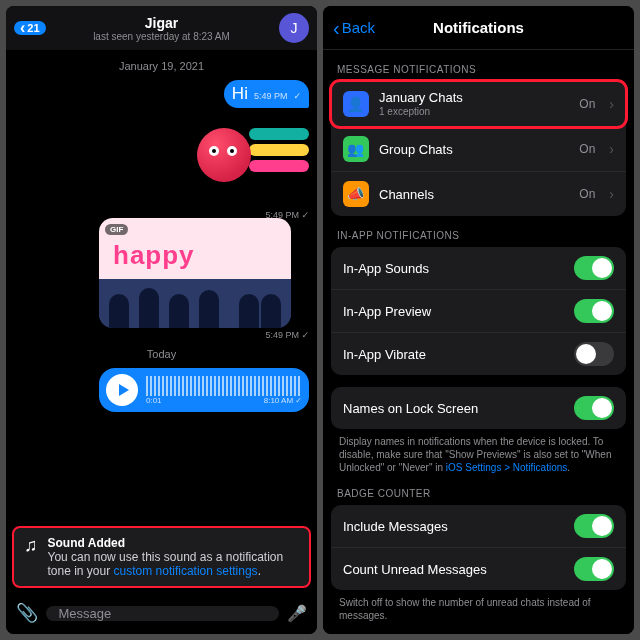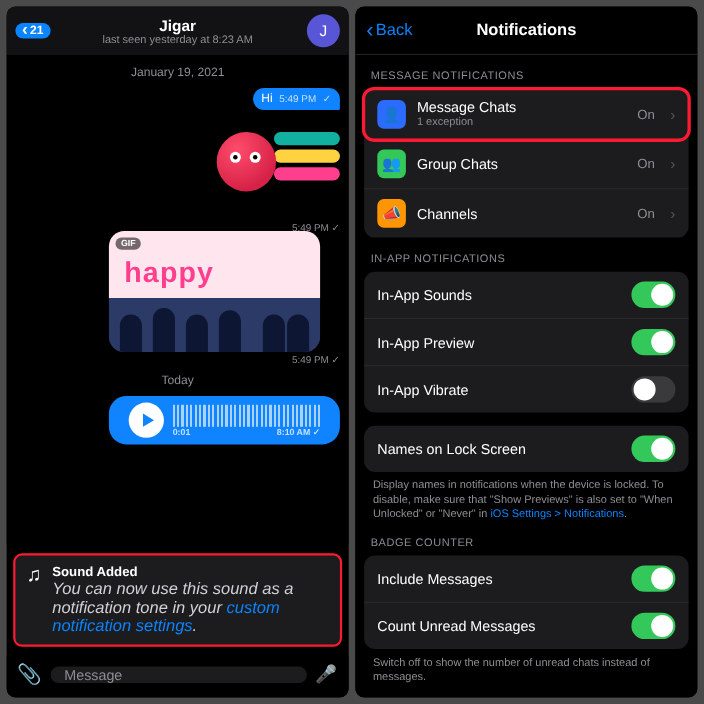--- a/index.html
+++ b/index.html
@@ -10,48 +10,48 @@
   .back-pill { background:#0a84ff; color:#fff; font-size:11px; font-weight:600; border-radius:10px; padding:1px 6px; display:flex; align-items:center; }
   .back-pill::before { content:"‹"; font-size:16px; margin-right:2px; line-height:10px; }
   .hdr-center { position:absolute; left:50%; transform:translateX(-50%); text-align:center; }
   .hdr-title { font-size:14px; font-weight:600; }
   .hdr-sub { font-size:10px; color:#8e8e93; }
   .avatar { width:30px; height:30px; border-radius:50%; background:#5856d6; color:#fff; display:flex; align-items:center; justify-content:center; margin-left:auto; font-size:14px; font-weight:500;}
   .chat { flex:1; overflow:hidden; padding:6px 8px 0 8px; background:#000; display:flex; flex-direction:column; gap:4px; }
   .datechip { align-self:center; color:#8e8e93; font-size:11px; margin:4px 0;}
   .row-out { align-self:flex-end; max-width:80%; }
   .bubble-blue { background:#1084ff; border-radius:14px 14px 2px 14px; padding:4px 8px; display:flex; align-items:baseline; gap:6px; }
-  .msg-txt { font-size:11px; }
+  .msg-txt { font-size:17px; }
   .ts { font-size:9px; color:#c7e0ff; }
   .tick { font-size:9px; color:#c7e0ff; }
   .sticker { width:120px; height:90px; position:relative; align-self:flex-end; margin:6px 0; }
   .cherry { width:54px; height:54px; border-radius:50%; background:radial-gradient(circle at 35% 30%,#ff4d6d,#d62246 70%); position:absolute; left:8px; top:10px; }
   .eye { width:10px; height:10px; background:#fff; border-radius:50%; position:absolute; top:18px; }
   .eyeL{left:12px;} .eyeR{left:30px;}
   .pupil{width:4px;height:4px;background:#000;border-radius:50%;position:absolute;top:3px;left:3px;}
   .stripe { height:12px; width:60px; position:absolute; right:0; border-radius:6px;}
   .s1{top:10px;background:#12b0a0;} .s2{top:26px;background:#ffd23f;} .s3{top:42px;background:#ff3e8e;}
   .ts-sticker { position:absolute; right:0; bottom:-12px; font-size:9px; color:#8e8e93;}
   .gif-wrap { align-self:flex-end; width:210px; }
   .gif { width:192px; height:110px; border-radius:14px; background:linear-gradient(#ffe6ee 55%,#2b3a67 55%); position:relative; overflow:hidden;}
   .gif-badge { position:absolute; top:6px; left:6px; background:rgba(0,0,0,.55); color:#fff; font-size:8px; font-weight:700; padding:1px 5px; border-radius:7px;}
   .gif-text { position:absolute; top:22px; left:14px; font-size:26px; font-weight:800; color:#ff3e8e; letter-spacing:1px;}
   .crowd { position:absolute; bottom:0; width:100%; height:45%; background:#2b3a67; }
   .sil { position:absolute; bottom:0; width:20px; height:34px; background:#0d1633; border-radius:10px 10px 0 0;}
   .silA{left:10px;} .silB{left:40px;height:40px;} .silC{left:70px;} .silD{left:100px;height:38px;} .silE{left:140px;} .silF{right:10px;}
   .gif-ts { text-align:right; font-size:9px; color:#8e8e93; margin-top:2px;}
-  .voice { background:#1084ff; border-radius:16px; padding:6px 18px; display:flex; align-items:center; gap:8px; width:210px;font-weight:bold;}
+  .voice { background:#1084ff; border-radius:16px; padding:6px 7px; display:flex; align-items:center; gap:8px; width:210px;}
   .playbtn { width:32px; height:32px; background:#fff; border-radius:50%; display:flex; align-items:center; justify-content:center;}
   .tri { width:0; height:0; border-left:10px solid #1084ff; border-top:6px solid transparent; border-bottom:6px solid transparent; margin-left:3px;}
   .wave { flex:1; height:20px; background:repeating-linear-gradient(90deg,#cfe6ff 0 2px,transparent 2px 4px); opacity:.8;}
   .voice-meta { display:flex; justify-content:space-between; font-size:8px; color:#c7e0ff;}
   .sound-added { margin:8px 6px; border:2px solid #ff1a33; border-radius:8px; background:#1c1c1e; padding:8px 10px; display:flex; gap:10px; align-items:flex-start;}
   .music-icon { font-size:18px; line-height:1; }
   .sa-title { font-weight:700; font-size:12px;}
-  .sa-body { font-size:15px; color:#d0d0d5;font-style:italic;}
+  .sa-body { font-size:12px; color:#d0d0d5;}
   .sa-body .link { color:#0a84ff;}
   .inputbar { display:flex; align-items:center; gap:8px; padding:6px 10px 10px 10px; background:#000;}
   .attach { color:#8e8e93; font-size:18px;}
   .msg-input { flex:1; background:#1c1c1e; border-radius:16px; padding:0 12px; color:#8e8e93; font-size:13px;}
   .mic { color:#8e8e93; font-size:16px;}
   
   .hdr2 { display:flex; align-items:center; height:44px; padding:0 10px; background:#000; border-bottom:1px solid #222;}
   .back2 { color:#0a84ff; font-size:15px; display:flex; align-items:center; gap:2px;}
   .back2 .chev { font-size:20px; line-height:14px;}
   .hdr2-title { position:absolute; left:50%; transform:translateX(-50%); font-size:15px; font-weight:600;}
@@ -175,21 +175,21 @@
         <span>Back</span>
       </div>
     <div class="hdr2-title">Notifications</div>
   </div>
 
   <div class="settings">
     <div class="section-lbl">MESSAGE NOTIFICATIONS</div>
     <div class="grp">
       <div class="cell highlight-cell">
         <div class="appicon ai-blue">👤</div>
-        <div class="name"><span>Message Chats</span><span class="sub">1 exception</span></div>
+        <div class="name"><span>January Chats</span><span class="sub">1 exception</span></div>
         <span class="val">On</span>
         <span class="chev-r">›</span>
       </div>
       <div class="cell">
         <div class="appicon ai-green">👥</div>
         <div class="name">Group Chats</div>
         <span class="val">On</span>
         <span class="chev-r">›</span>
       </div>
       <div class="cell">

